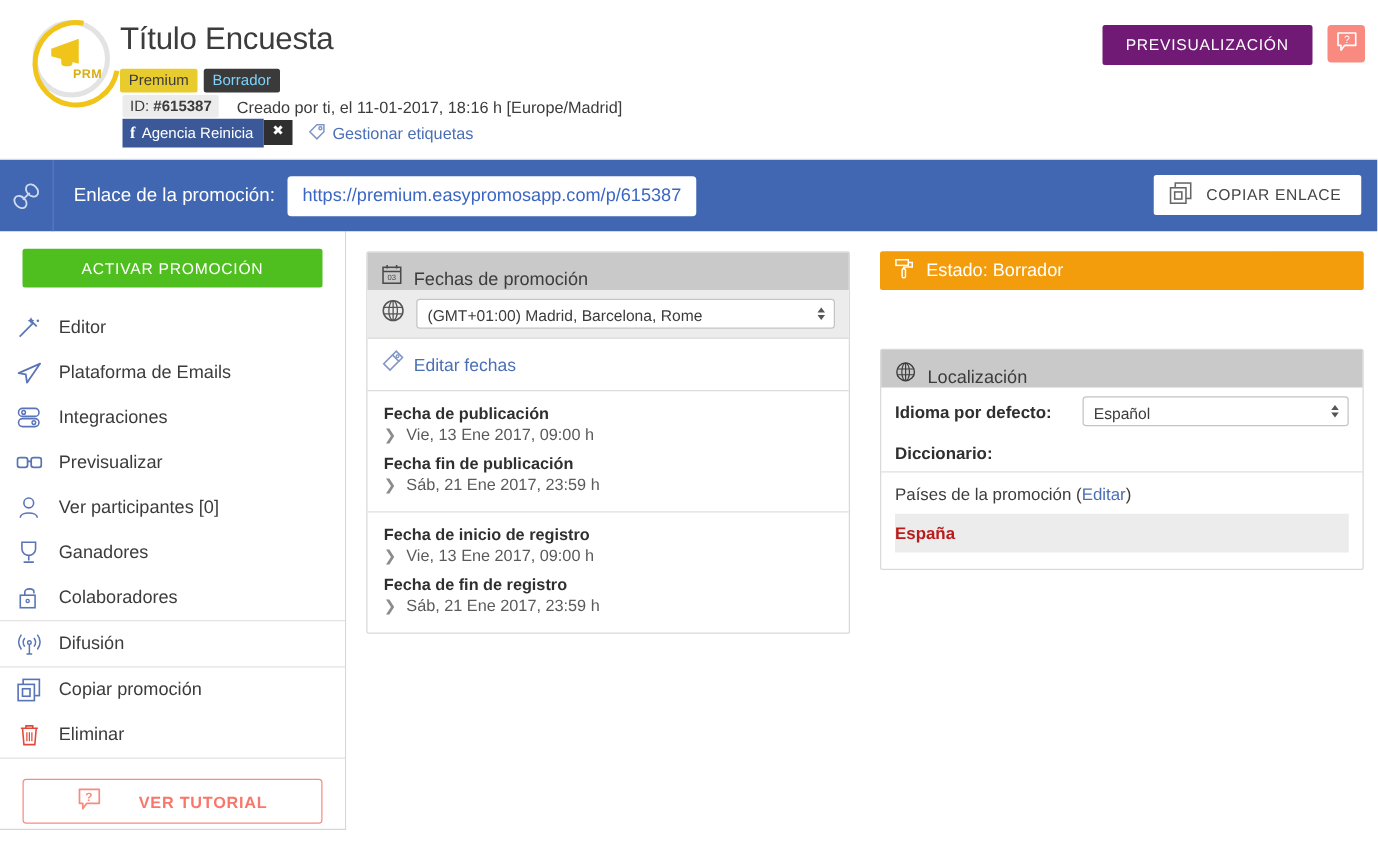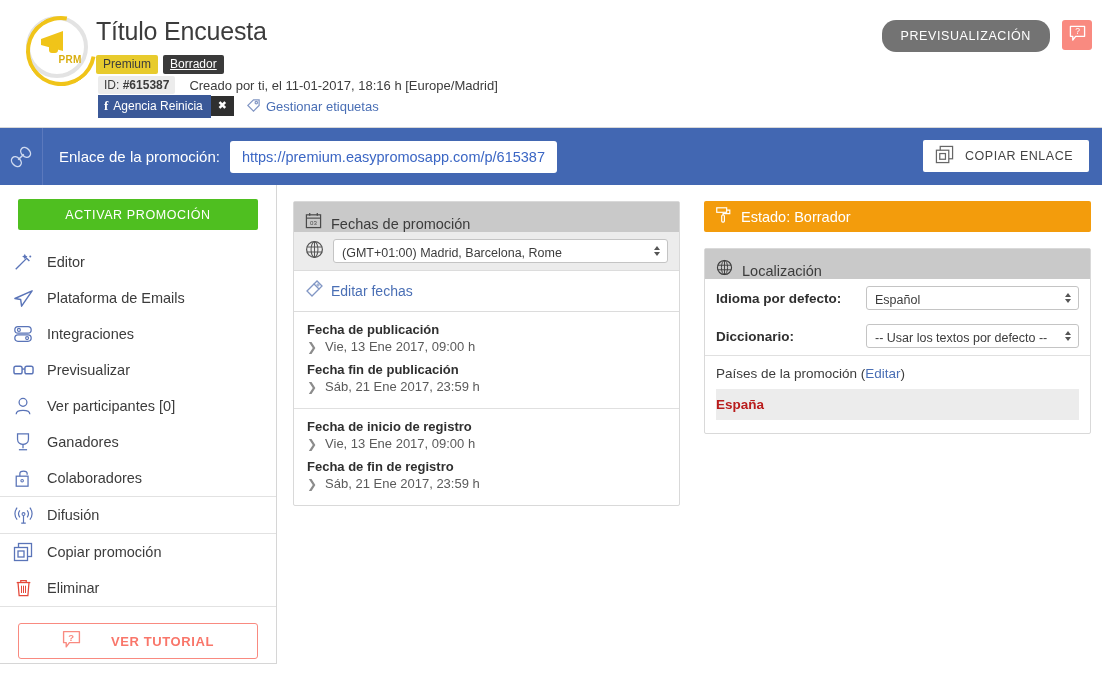--- a/index.html
+++ b/index.html
@@ -55,21 +55,21 @@
     position: absolute; left: 96px; top: 17px;
     font-size: 25px; font-weight: normal; color: #3c3c3c;
     letter-spacing: -.2px;
   }
   .badges { position: absolute; left: 96px; top: 55px; display: flex; gap: 5px; }
   .badge {
     font-size: 12px; padding: 3px 7px 4px; line-height: 1;
     border-radius: 2px;
   }
   .badge-premium { background: #e8cb2d; color: #3c3c3c; }
-  .badge-draft   { background: #3a3a3a; color: #ffffff; text-decoration: underline; }
+  .badge-draft   { background: #3a3a3a; color: #7dd3fc; }
 
   .meta-row {
     position: absolute; left: 98px; top: 76px;
     display: flex; align-items: center; font-size: 13px; color: #3c3c3c;
   }
   .id-chip {
     background: #ececec; padding: 2px 6px; border-radius: 2px;
     font-size: 12px; margin-right: 14px;
   }
   .id-chip b { font-weight: bold; }
@@ -89,23 +89,23 @@
     background: #2f2f2f; color: #ffffff; font-size: 11px;
     padding: 4px 7px 5px; line-height: 1; cursor: pointer;
   }
   .manage-tags {
     margin-left: 12px; display: flex; align-items: center; gap: 5px;
     color: #4a6fb5; font-size: 13px; cursor: pointer;
   }
 
   .btn-preview {
     position: absolute; right: 52px; top: 20px;
-    background: #737373; color: #ffffff;
+    background: #701a75; color: #ffffff;
     font-size: 12.5px; letter-spacing: .6px;
-    padding: 9px 19px; border: none; border-radius: 14px; cursor: pointer;
+    padding: 9px 19px; border: none; border-radius: 2px; cursor: pointer;
     font-family: inherit;
   }
   .btn-help {
     position: absolute; right: 10px; top: 20px;
     width: 30px; height: 30px;
     background: #f98a80; border-radius: 3px; border: none;
     cursor: pointer; display: flex; align-items: center; justify-content: center;
   }
 
   
@@ -200,21 +200,21 @@
   .date-title { font-size: 13px; font-weight: bold; color: #2f2f2f; padding: 3px 13px 1px; }
   .date-val {
     display: flex; align-items: center; gap: 8px;
     font-size: 13px; color: #5a5a5a; padding: 1px 13px 5px;
   }
   .chev { color: #8c8c8c; font-size: 12px; }
 
   .status-bar {
     background: #f39c0c; height: 31px; border-radius: 2px;
     display: flex; align-items: center; gap: 9px; padding-left: 11px;
-    color: #ffffff; font-size: 14.5px; margin-bottom: 16px;
+    color: #ffffff; font-size: 14.5px; margin-bottom: 47px;
   }
 
   .loc-body { padding: 0; }
   .loc-row {
     display: flex; align-items: center; padding: 7px 11px 7px 11px;
   }
   .loc-label { font-size: 13.5px; font-weight: bold; color: #2f2f2f; width: 150px; }
   .loc-sep { border-bottom: 1px solid #e0e0e0; }
   .countries-wrap { padding: 10px 11px 13px; }
   .countries-label { font-size: 13.5px; color: #3c3c3c; margin-bottom: 8px; }
@@ -554,27 +554,20 @@
               <span>Español</span>
               <span class="arrows">
                 <span class="ar ar-up"></span>
                   <span class="ar ar-dn"></span>
               </span>
             </div>
           </div>
 
           <div class="loc-row loc-sep">
             <span class="loc-label">Diccionario:</span>
-            <div class="select">
-              <span>-- Usar los textos por defecto --</span>
-              <span class="arrows">
-                <span class="ar ar-up"></span>
-                  <span class="ar ar-dn"></span>
-              </span>
-            </div>
           </div>
 
           <div class="countries-wrap">
             <div class="countries-label"><span>Países de la promoción (</span><span class="lnk">Editar</span><span>)</span></div>
             <div class="country-box">España</div>
           </div>
         </div>
       </div>
 
     </div>

